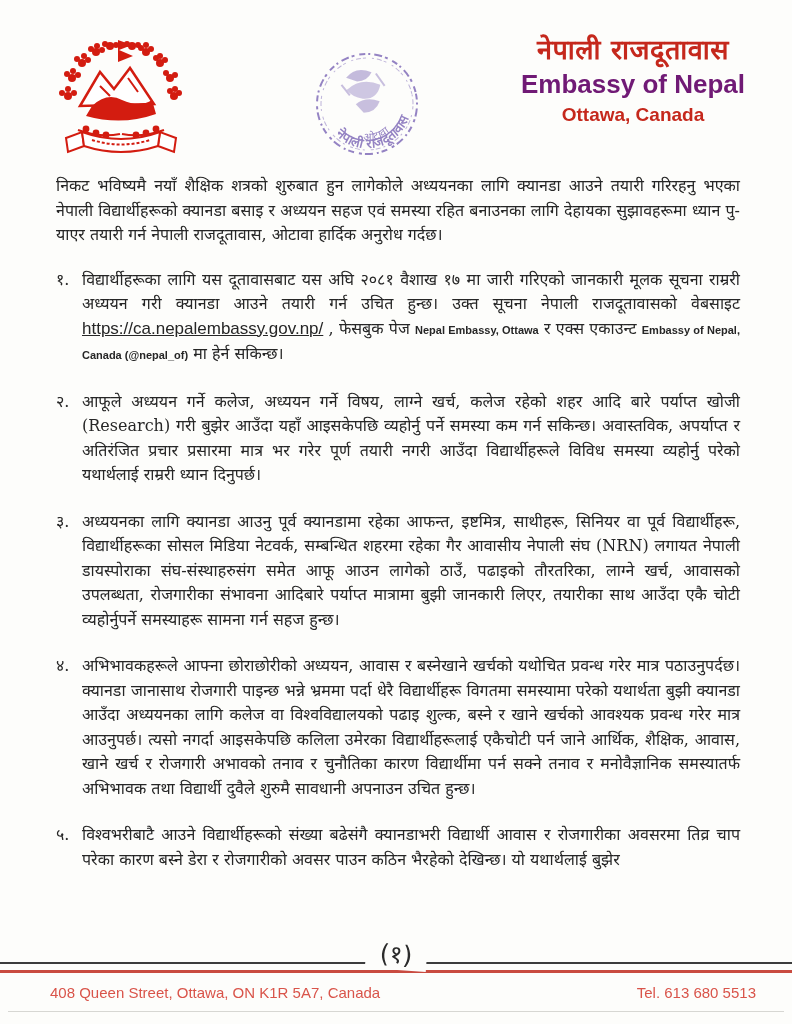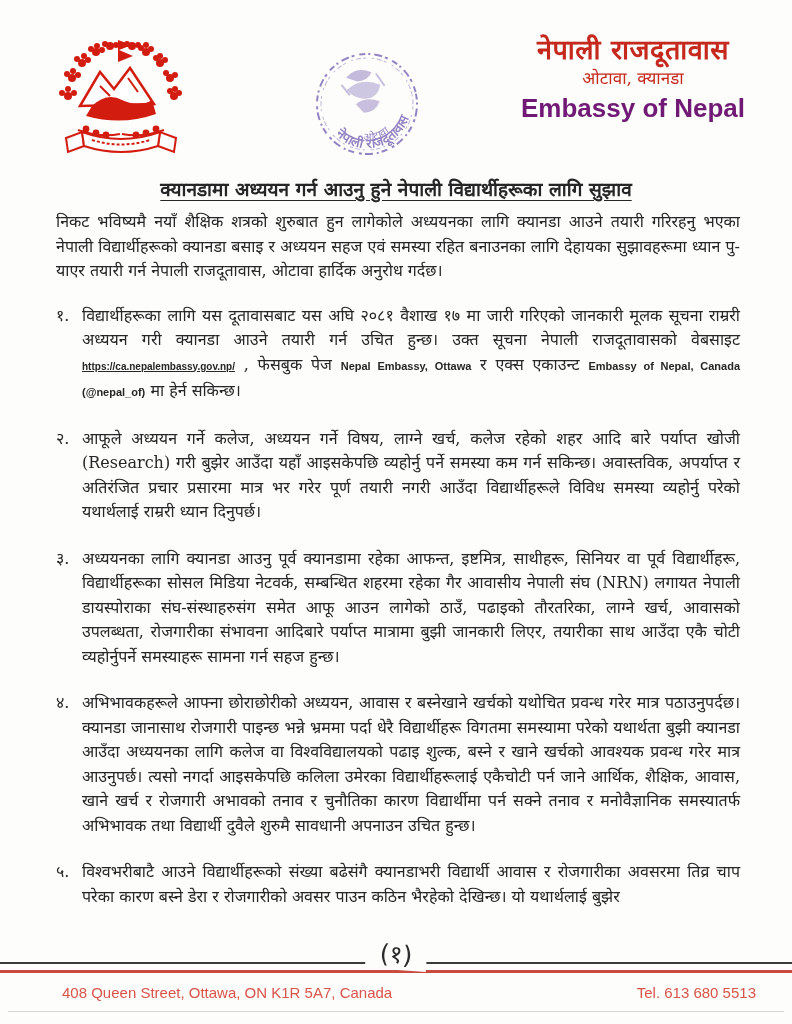--- a/index.html
+++ b/index.html
@@ -83,22 +83,22 @@
     text-align:left;
   }
   .item-text{flex:1;}
   .bold-latin{
     font-family:"Liberation Sans",sans-serif;
     font-weight:bold;
     font-size:11px;
   }
   .bold-underline-latin{
     font-family:"Liberation Sans",sans-serif;
-    font-weight:bold;
-    font-size:10px;
+    font-weight:normal;
+    font-size:17px;
     text-decoration:underline;
   }
   
   .page-number{
     position:absolute;
     top:936px;left:0;right:0;
     text-align:center;
     font-size:25px;
     font-family:"DejaVu Sans",sans-serif;
     color:#2b2b2b;
@@ -115,21 +115,21 @@
     top:962px;left:0;right:0;
     height:2px;background:#3c3c3c;z-index:2;
   }
   .rule-red{
     position:absolute;
     top:970px;left:0;right:0;
     height:3px;background:#c94b40;z-index:2;
   }
   .footer-row{
     position:absolute;
-    top:984px;left:62px;right:36px;
+    top:984px;left:50px;right:36px;
     display:flex;
     justify-content:space-between;
     color:#d9544a;
     font-family:"Liberation Sans",sans-serif;
     font-size:15px;
   }
   .footer-contact{display:flex;gap:8px;}
   .rule-gray{
     position:absolute;
     top:1011px;left:8px;right:8px;
@@ -253,26 +253,25 @@
           </text>
           <text font-size="11" fill="#6d55ae" stroke="none" font-family="DejaVu Serif, serif">
             <textPath href="#arcInner" startOffset="28%">ओटावा</textPath>
           </text>
         </g>
       </svg>
     </div>
 
     <div class="embassy-block">
       <div class="embassy-name-np">नेपाली राजदूतावास</div>
-      <div class="embassy-city-np">ओटावा, क्यानडा</div>
       <div class="embassy-name-en">Embassy of Nepal</div>
+      <div class="embassy-city-en">Ottawa, Canada</div>
     </div>
   </div>
 
-  <div class="doc-title">क्यानडामा अध्ययन गर्न आउनु हुने नेपाली विद्यार्थीहरूका लागि सुझाव</div>
 
   <div class="body-text">
     <p class="intro">निकट भविष्यमै नयाँ शैक्षिक शत्रको शुरुबात हुन लागेकोले अध्ययनका लागि क्यानडा आउने तयारी गरिरहनु भएका नेपाली विद्यार्थीहरूको क्यानडा बसाइ र अध्ययन सहज एवं समस्या रहित बनाउनका लागि देहायका सुझावहरूमा ध्यान पु-याएर तयारी गर्न नेपाली राजदूतावास, ओटावा हार्दिक अनुरोध गर्दछ।</p>
 
     <div class="suggestion-list">
 
       <div class="list-item">
         <span class="item-number">१.</span>
         <span class="item-text"><span>विद्यार्थीहरूका लागि यस दूतावासबाट यस अघि २०८१ वैशाख १७ मा जारी गरिएको जानकारी मूलक सूचना राम्ररी अध्ययन गरी क्यानडा आउने तयारी गर्न उचित हुन्छ।  उक्त सूचना नेपाली राजदूतावासको वेबसाइट </span><span class="bold-underline-latin">https://ca.nepalembassy.gov.np/</span><span> , फेसबुक पेज </span><span class="bold-latin">Nepal Embassy, Ottawa</span><span> र एक्स एकाउन्ट </span><span class="bold-latin">Embassy of Nepal, Canada (@nepal_of)</span><span> मा हेर्न सकिन्छ।</span></span>
       </div>

